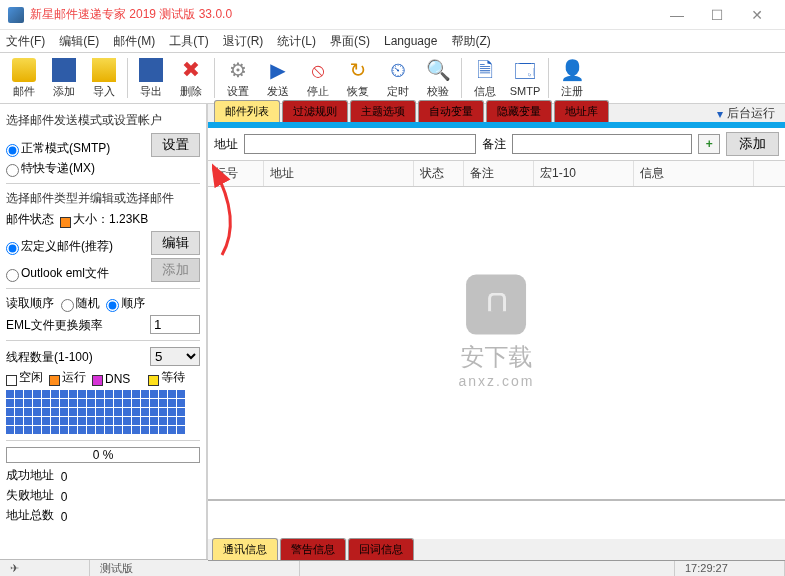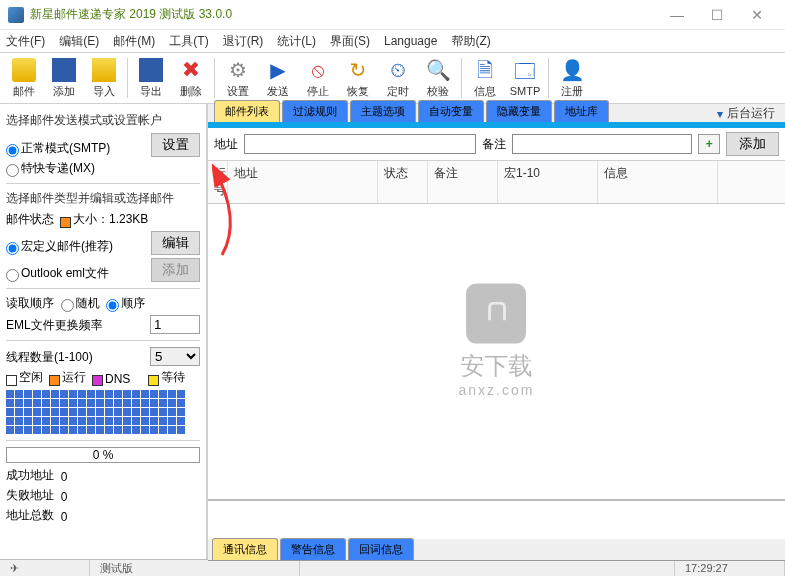--- a/index.html
+++ b/index.html
@@ -1,20 +1,20 @@
 <!DOCTYPE html>
 <html><head>
 <meta charset="utf-8">
 <style>
 * { box-sizing: border-box; margin: 0; padding: 0; font-family: "Microsoft YaHei", SimSun, sans-serif; }
 body { width: 785px; height: 576px; background: #fff; font-size: 12px; overflow: hidden; position: relative; }
 
 .titlebar { height: 30px; background: #fff; border-bottom: 1px solid #e5e5e5; display: flex; align-items: center; padding: 0 8px; }
 .titlebar .icon { width: 16px; height: 16px; background: linear-gradient(135deg,#4a90d9,#2e5c8a); margin-right: 6px; border-radius: 2px; }
-.titlebar .title { color: #4d7c0f; flex: 1; }
+.titlebar .title { color: #ef4444; flex: 1; }
 .titlebar .wbtn { width: 40px; height: 28px; text-align: center; line-height: 28px; color: #888; font-size: 14px; }
 
 .menubar { height: 22px; display: flex; align-items: center; padding: 0 6px; gap: 14px; color: #333; }
 .menubar span { cursor: default; }
 
 .toolbar { height: 52px; border-top: 1px solid #d0d0d0; border-bottom: 1px solid #d0d0d0; display: flex; align-items: center; padding: 0 4px; }
 .tool { display: flex; flex-direction: column; align-items: center; justify-content: center; width: 40px; height: 50px; cursor: pointer; }
 .tool .ic { width: 24px; height: 24px; margin-bottom: 2px; }
 .tool .lbl { font-size: 11px; color: #333; }
 .sep { width: 1px; height: 40px; background: #d0d0d0; margin: 0 3px; }
@@ -27,21 +27,21 @@
 .left hr { border: none; border-top: 1px solid #d0d0d0; margin: 6px 0; }
 .legend-sq { display: inline-block; width: 11px; height: 11px; border: 1px solid #333; margin-right: 2px; vertical-align: middle; }
 .grid-blocks { display: grid; grid-template-columns: repeat(20, 8px); grid-auto-rows: 8px; gap: 1px; margin: 4px 0; }
 .grid-blocks div { background: #3b6fd6; }
 .progress { border: 1px solid #999; height: 16px; text-align: center; line-height: 14px; margin: 4px 0; }
 .left input[type=text] { border: 1px solid #a0a0a0; padding: 1px 3px; width: 50px; }
 .left select { border: 1px solid #a0a0a0; width: 50px; }
 
 .right { flex: 1; display: flex; flex-direction: column; position: relative; }
 .tabbar { height: 24px; display: flex; align-items: flex-end; padding-left: 6px; background: #f0f0f0; border-bottom: 6px solid #0ea5e9; }
-.tab { padding: 3px 10px; border: 1px solid #999; border-bottom: none; margin-right: 2px; background: #3b82f6; border-radius: 3px 3px 0 0; font-size: 11px; cursor: pointer; }
+.tab { padding: 3px 10px; border: 1px solid #999; border-bottom: none; margin-right: 2px; background: #b91c1c; border-radius: 3px 3px 0 0; font-size: 11px; cursor: pointer; }
 .tab.active { background: #ffe680; }
 .backrun { margin-left: auto; margin-right: 10px; color: #333; display: flex; align-items: center; gap: 4px; }
 .addr-row { display: flex; align-items: center; padding: 4px 6px; gap: 6px; border-bottom: 1px solid #d0d0d0; }
 .addr-row input { border: 1px solid #888; height: 20px; padding: 0 3px; }
 .addr-row .btn { background: #e1e1e1; border: 1px solid #adadad; padding: 2px 12px; cursor: pointer; }
 .plus-btn { width: 22px; height: 20px; border: 1px solid #999; background: #f5f5f5; color: #2a8a2a; font-weight: bold; text-align: center; line-height: 18px; cursor: pointer; }
 .thead { display: flex; border-bottom: 1px solid #ccc; background: #fafafa; }
 .thead div { padding: 4px 6px; border-right: 1px solid #e0e0e0; font-size: 12px; color: #333; }
 .tbody { flex: 1; background: #fff; position: relative; }
 .watermark { position: absolute; top: 50%; left: 50%; transform: translate(-50%,-60%); text-align: center; color: #888; opacity: 0.6; }
@@ -343,21 +343,21 @@
     </div>
     <div class="addr-row">
       <span>地址</span>
       <input style="flex: 1 1 0%;">
       <span>备注</span>
       <input style="width: 180px;">
       <div class="plus-btn">+</div>
       <button class="btn">添加</button>
     </div>
     <div class="thead" id="thead">
-        <div style="width: 20px;">行号</div>
+        <div style="width: 56px;">行号</div>
         <div style="width: 150px;">地址</div>
         <div style="width: 50px;">状态</div>
         <div style="width: 70px;">备注</div>
         <div style="width: 100px;">宏1-10</div>
         <div style="width: 120px;">信息</div>
       </div>
     <div class="tbody">
       <div class="watermark">
         <div class="logo"></div>
         <div class="t1">安下载</div>

